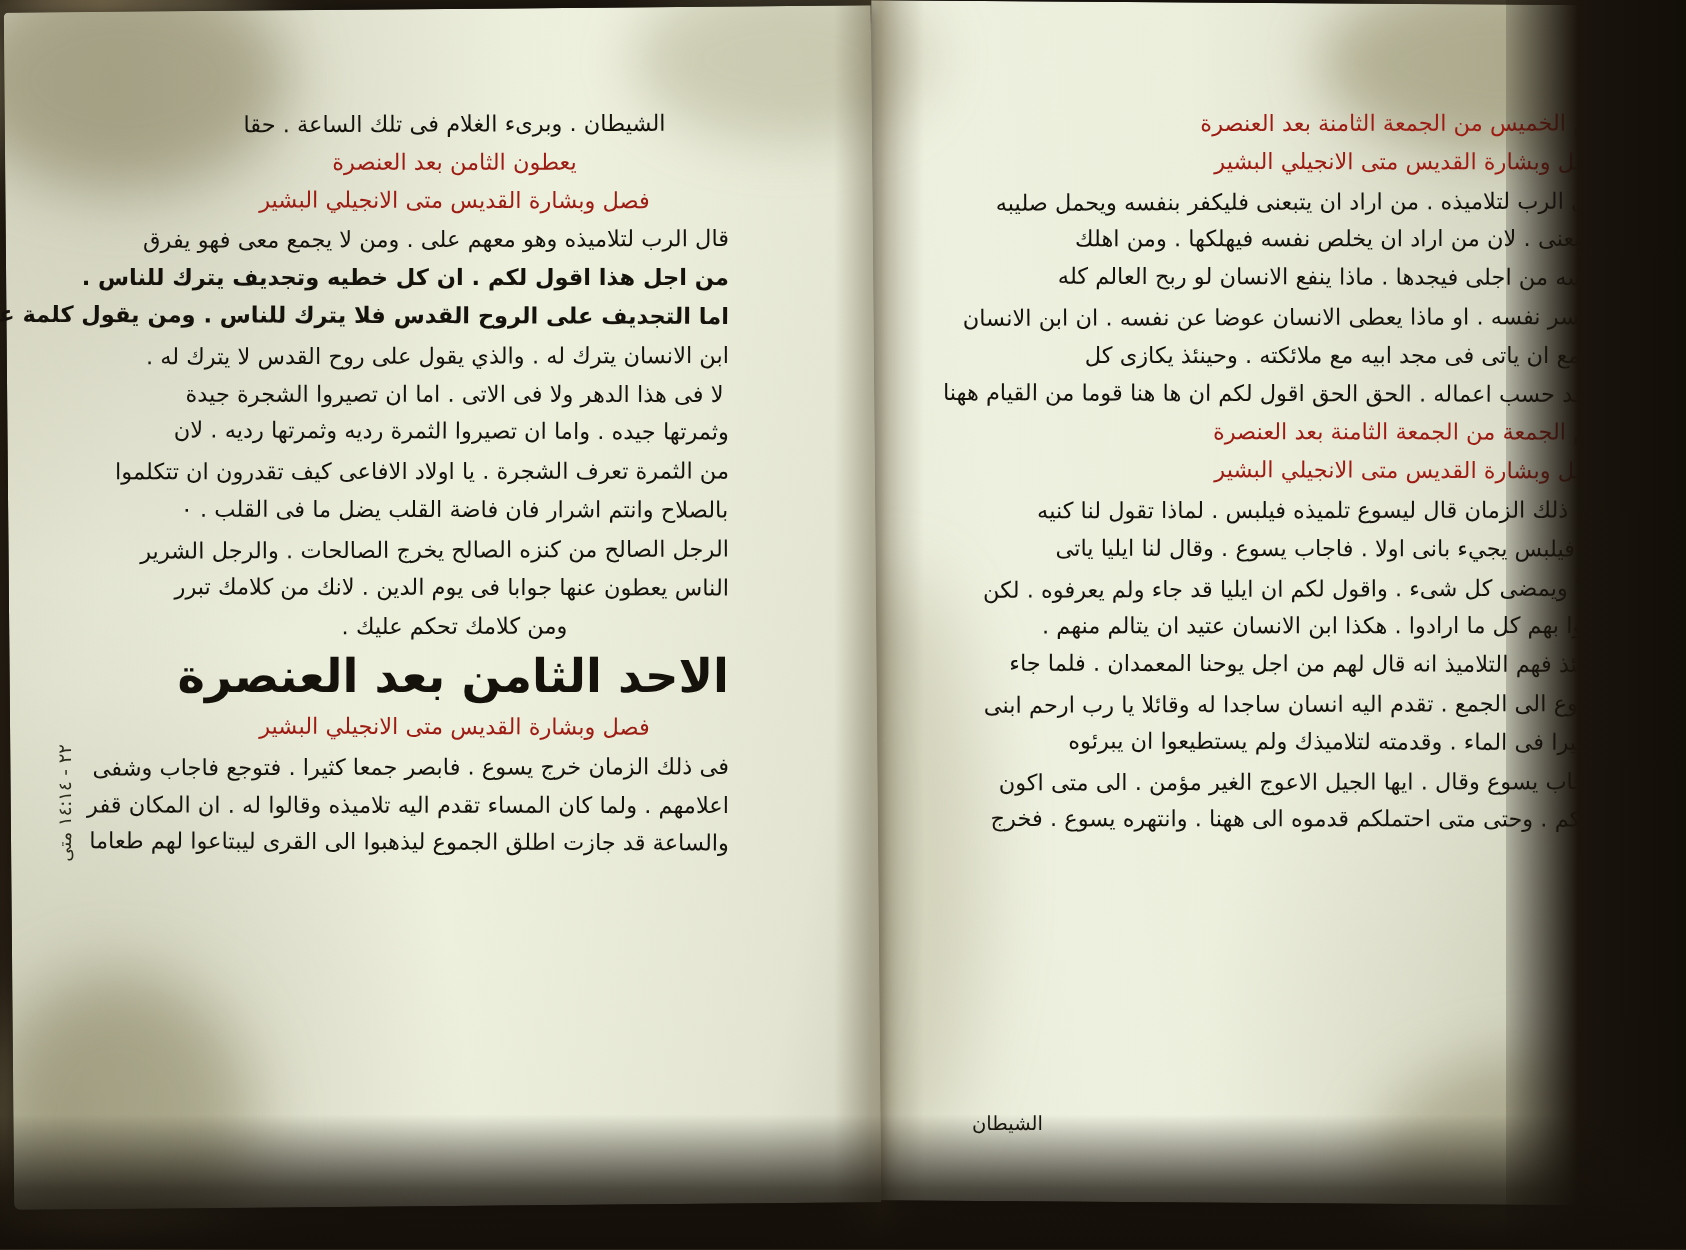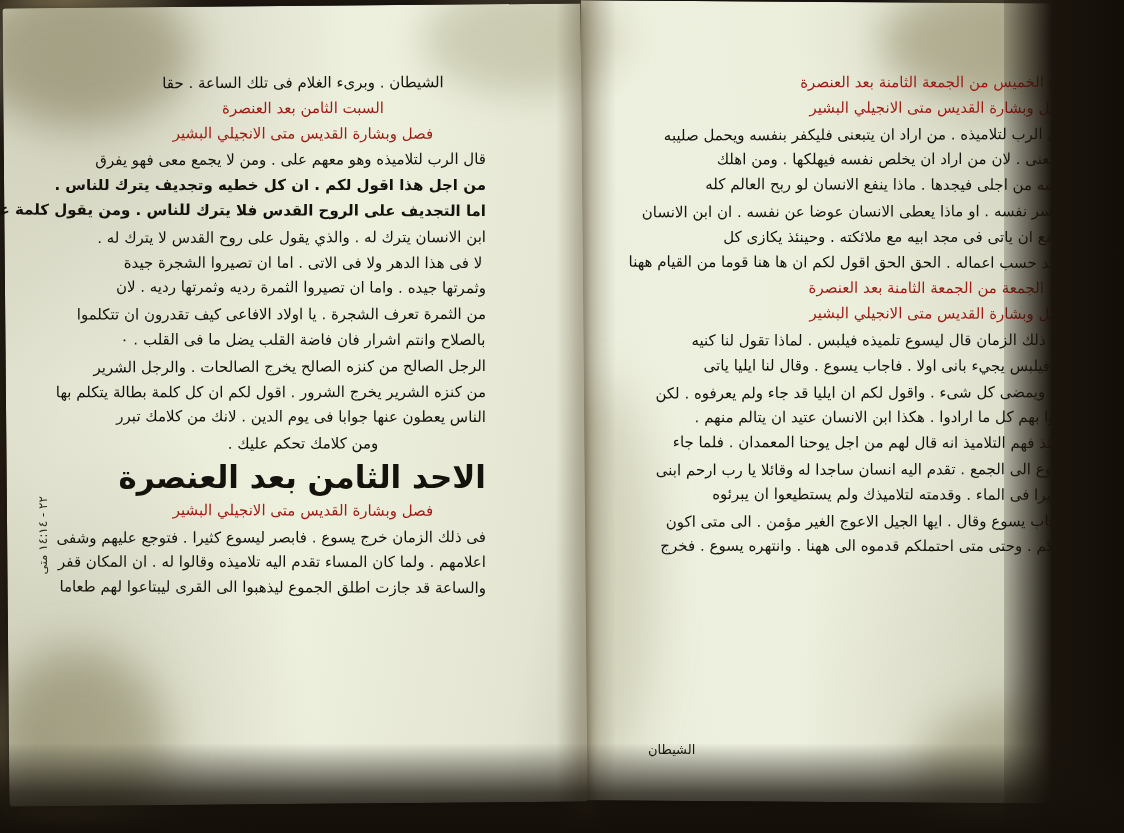--- a/index.html
+++ b/index.html
@@ -217,37 +217,36 @@
       <div class="stain" style="left:-20px; top:640px; width:180px; height:200px; background:rgba(145,135,100,0.45); filter:blur(22px);"></div>
       <div class="stain" style="left:420px; top:-20px; width:200px; height:110px; background:rgba(150,142,110,0.3); filter:blur(18px);"></div>
     </div>
 
     <div class="gutter"></div>
     <div class="fore-edge"></div>
     <div class="fore-edge-2"></div>
 
     <div class="textblock" id="left-text">
         <div class="line" style="transform: rotate(-0.21deg);">الشيطان . وبرىء الغلام فى تلك الساعة .  حقا</div>
-        <div class="line rubric" style="transform: rotate(-0.04deg);">السبت الثامن بعد العنصرة</div>
+        <div class="line rubric" style="transform: rotate(-0.04deg);">يعطون الثامن بعد العنصرة</div>
         <div class="line rubric" style="transform: rotate(0.13deg);">فصل وبشارة القديس متى الانجيلي البشير</div>
         <div class="line" style="transform: rotate(-0.17deg);">قال الرب لتلاميذه وهو معهم على . ومن لا يجمع معى فهو يفرق</div>
         <div class="line" style="transform: rotate(0deg); font-weight: bold;">من اجل هذا اقول لكم . ان كل خطيه وتجديف يترك للناس .</div>
         <div class="line" style="transform: rotate(0.17deg); font-weight: bold;">اما التجديف على الروح القدس فلا يترك للناس . ومن يقول كلمة على</div>
         <div class="line" style="transform: rotate(-0.13deg);">ابن الانسان يترك له . والذي يقول على روح القدس لا يترك له .</div>
         <div class="line" style="transform: rotate(0.04deg);">لا فى هذا الدهر ولا فى الاتى . اما ان تصيروا الشجرة جيدة</div>
         <div class="line" style="transform: rotate(0.21deg);">وثمرتها جيده . واما ان تصيروا الثمرة رديه وثمرتها رديه . لان</div>
         <div class="line" style="transform: rotate(-0.08deg);">من الثمرة تعرف الشجرة .  يا اولاد الافاعى كيف تقدرون ان تتكلموا</div>
         <div class="line" style="transform: rotate(0.08deg);">بالصلاح وانتم اشرار فان فاضة القلب يضل ما فى القلب . ٠</div>
         <div class="line" style="transform: rotate(-0.21deg);">الرجل الصالح من كنزه الصالح يخرج الصالحات . والرجل الشرير</div>
-        <div class="line" style="transform: rotate(-0.04deg);">من كنزه الشرير يخرج الشرور . اقول لكم ان كل كلمة بطالة يتكلم بها</div>
         <div class="line" style="transform: rotate(0.13deg);">الناس يعطون عنها جوابا فى يوم الدين . لانك من كلامك تبرر</div>
         <div class="line" style="transform: rotate(-0.17deg);">ومن كلامك تحكم عليك .</div>
         <div class="line big" style="transform: rotate(0deg);">الاحد الثامن بعد العنصرة</div>
         <div class="line rubric" style="transform: rotate(0.17deg);">فصل وبشارة القديس متى الانجيلي البشير</div>
-        <div class="line" style="transform: rotate(-0.13deg);">فى ذلك الزمان خرج يسوع . فابصر ليسوع كثيرا .  فتوجع عليهم وشفى</div>
+        <div class="line" style="transform: rotate(-0.13deg);">فى ذلك الزمان خرج يسوع . فابصر جمعا كثيرا .  فتوجع فاجاب وشفى</div>
         <div class="line" style="transform: rotate(0.04deg);">اعلامهم . ولما كان المساء تقدم اليه تلاميذه وقالوا له . ان المكان قفر</div>
         <div class="line" style="transform: rotate(0.21deg);">والساعة قد جازت اطلق الجموع ليذهبوا الى القرى ليبتاعوا لهم طعاما</div>
       </div>
 
     <div class="textblock" id="right-text">
         <div class="line rubric" style="transform: rotate(-0.08deg);">يوم الخميس من الجمعة الثامنة بعد العنصرة</div>
         <div class="line rubric" style="transform: rotate(0.08deg);">فصل وبشارة القديس متى الانجيلي البشير</div>
         <div class="line" style="transform: rotate(-0.21deg);">قال الرب لتلاميذه . من اراد ان يتبعنى فليكفر بنفسه ويحمل صليبه</div>
         <div class="line" style="transform: rotate(-0.04deg);">ويتبعنى . لان من اراد ان يخلص نفسه فيهلكها . ومن اهلك</div>
         <div class="line" style="transform: rotate(0.13deg);">نفسه من اجلى فيجدها .  ماذا ينفع الانسان لو ربح العالم كله</div>

